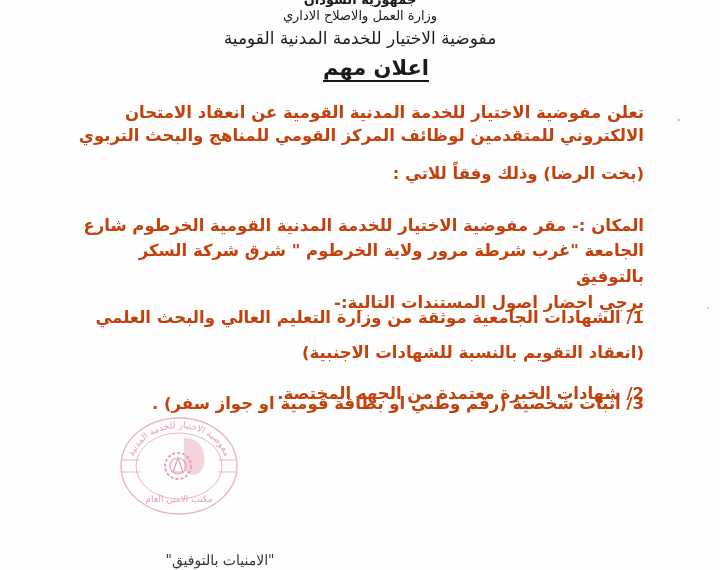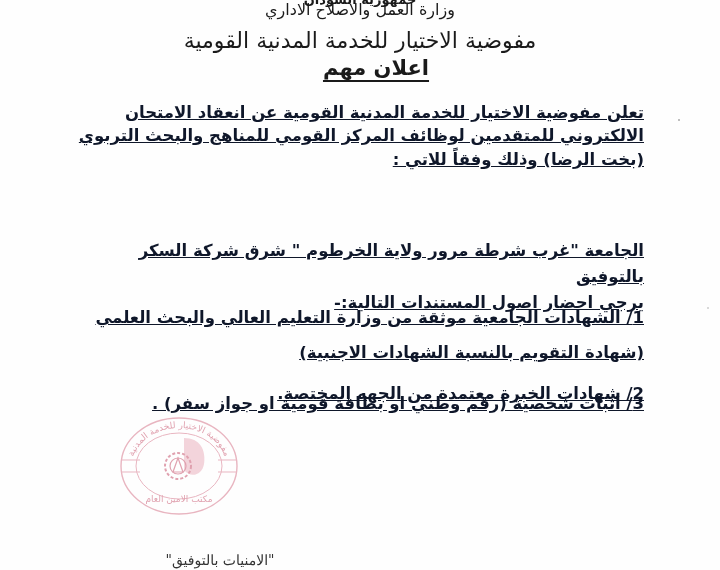--- a/index.html
+++ b/index.html
@@ -8,29 +8,29 @@
     background:#ffffff;
     font-family:"DejaVu Sans", "Liberation Sans", sans-serif;
     color:#111;
   }
   .page { position:absolute; inset:0; background:#fefefe; }
   .hdr {
     position:absolute; left:0; width:720px; text-align:center;
     direction:rtl; white-space:nowrap; color:#1a1a1a;
   }
   .hdr-country { top:-8px; font-size:13px; font-weight:bold; }
-  .hdr-ministry { top:0; font-size:16px; }
-  .hdr-commission { top:28px; font-size:22px; }
+  .hdr-ministry { top:8px; font-size:13px; }
+  .hdr-commission { top:28px; font-size:17px; }
   .hdr-title {
     top:56px; font-size:21px; font-weight:bold;
     text-decoration:underline; text-underline-offset:5px;margin-left:16px;
   }
   .line {
     position:absolute; right:76px; direction:rtl; white-space:nowrap;
-    font-size:16.5px; font-weight:bold; color:#0f172a; letter-spacing:-0.2px;text-decoration:underline;
+    font-size:16.5px; font-weight:bold; color:#c2410c; letter-spacing:-0.2px;
   }
   .stamp {
     position:absolute; left:118px; top:414px; width:122px; height:104px;
     opacity:0.8;
   }
   .closing {
     position:absolute; left:150px; top:552px; width:140px;
     direction:rtl; text-align:center; white-space:nowrap;
     font-family:"DejaVu Serif","Liberation Serif",serif;
     font-size:14px; color:#333;
@@ -42,29 +42,30 @@
 
 <div class="page">
 
   <div class="hdr hdr-country">جمهورية السودان</div>
   <div class="hdr hdr-ministry">وزارة العمل والاصلاح الاداري</div>
   <div class="hdr hdr-commission">مفوضية الاختيار للخدمة المدنية القومية</div>
   <div class="hdr hdr-title">اعلان مهم</div>
 
   <div class="line" style="top:103px">تعلن مفوضية الاختيار للخدمة المدنية القومية عن انعقاد الامتحان</div>
   <div class="line" style="top:126px">الالكتروني للمتقدمين لوظائف المركز القومي للمناهج والبحث التربوي</div>
-  <div class="line" style="top:150px">(بخت الرضا) وذلك وفقاً للاتي :</div>
+  <div class="line" style="top:164px">(بخت الرضا) وذلك وفقاً للاتي :</div>
 
 
+  <div class="line" style="top:216px">المكان :- مقر مفوضية الاختيار للخدمة المدنية القومية الخرطوم شارع</div>
   <div class="line" style="top:241px">الجامعة "غرب شرطة مرور ولاية الخرطوم " شرق شركة السكر</div>
   <div class="line" style="top:267px">بالتوفيق</div>
 
   <div class="line" style="top:293px">يرجي احضار اصول المستندات التالية:-</div>
   <div class="line" style="top:308px">1/ الشهادات الجامعية موثقة من وزارة التعليم العالي والبحث العلمي</div>
-  <div class="line" style="top:343px">(شهادة التقويم بالنسبة الشهادات الاجنبية)</div>
+  <div class="line" style="top:343px">(انعقاد التقويم بالنسبة للشهادات الاجنبية)</div>
   <div class="line" style="top:384px">2/ شهادات الخبرة معتمدة من الجهه المختصة.</div>
   <div class="line" style="top:394px">3/ اثبات شخصية (رقم وطني او بطاقة قومية او جواز سفر) .</div>
 
   <svg class="stamp" viewBox="0 0 122 104">
     <defs>
       <path id="arcTop" d="M14,52 A47,38 0 0 1 108,52"></path>
       <path id="arcBot" d="M28,80 A38,22 0 0 0 94,80"></path>
     </defs>
     <ellipse cx="61" cy="52" rx="58" ry="48" fill="none" stroke="#e3a3b1" stroke-width="1.4"></ellipse>
     <ellipse cx="61" cy="52" rx="43" ry="33" fill="none" stroke="#e3a3b1" stroke-width="1"></ellipse>

